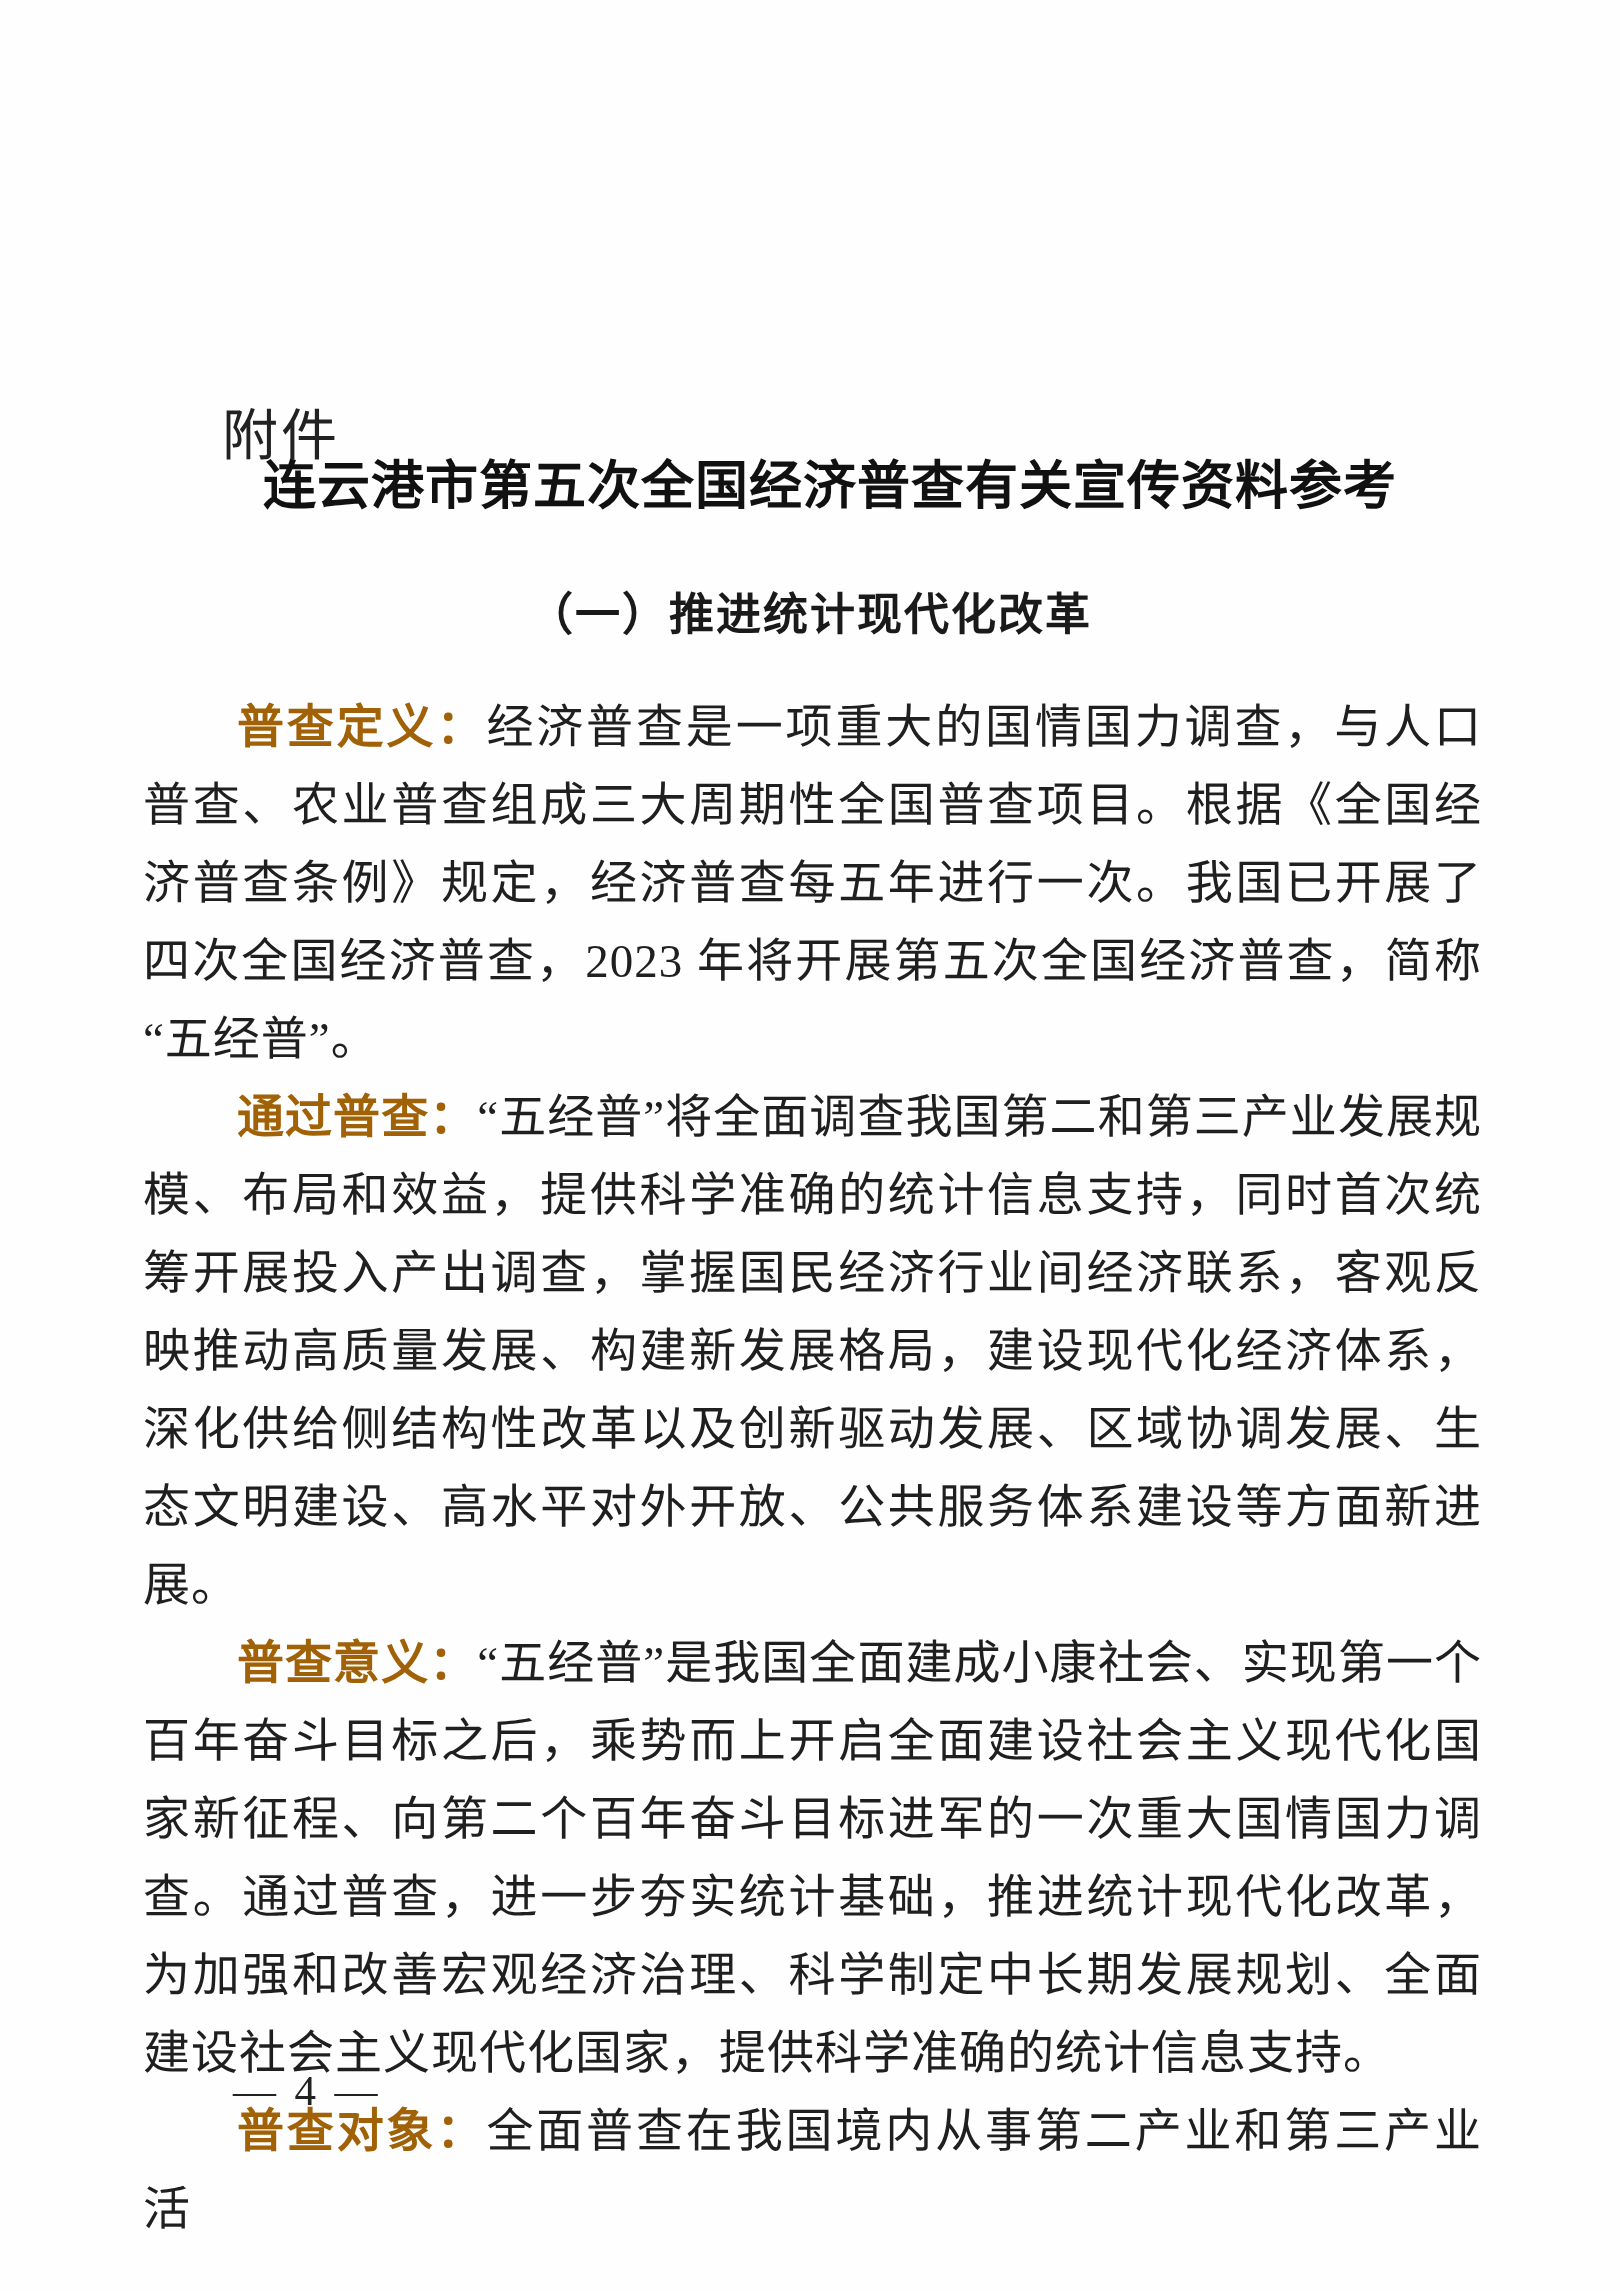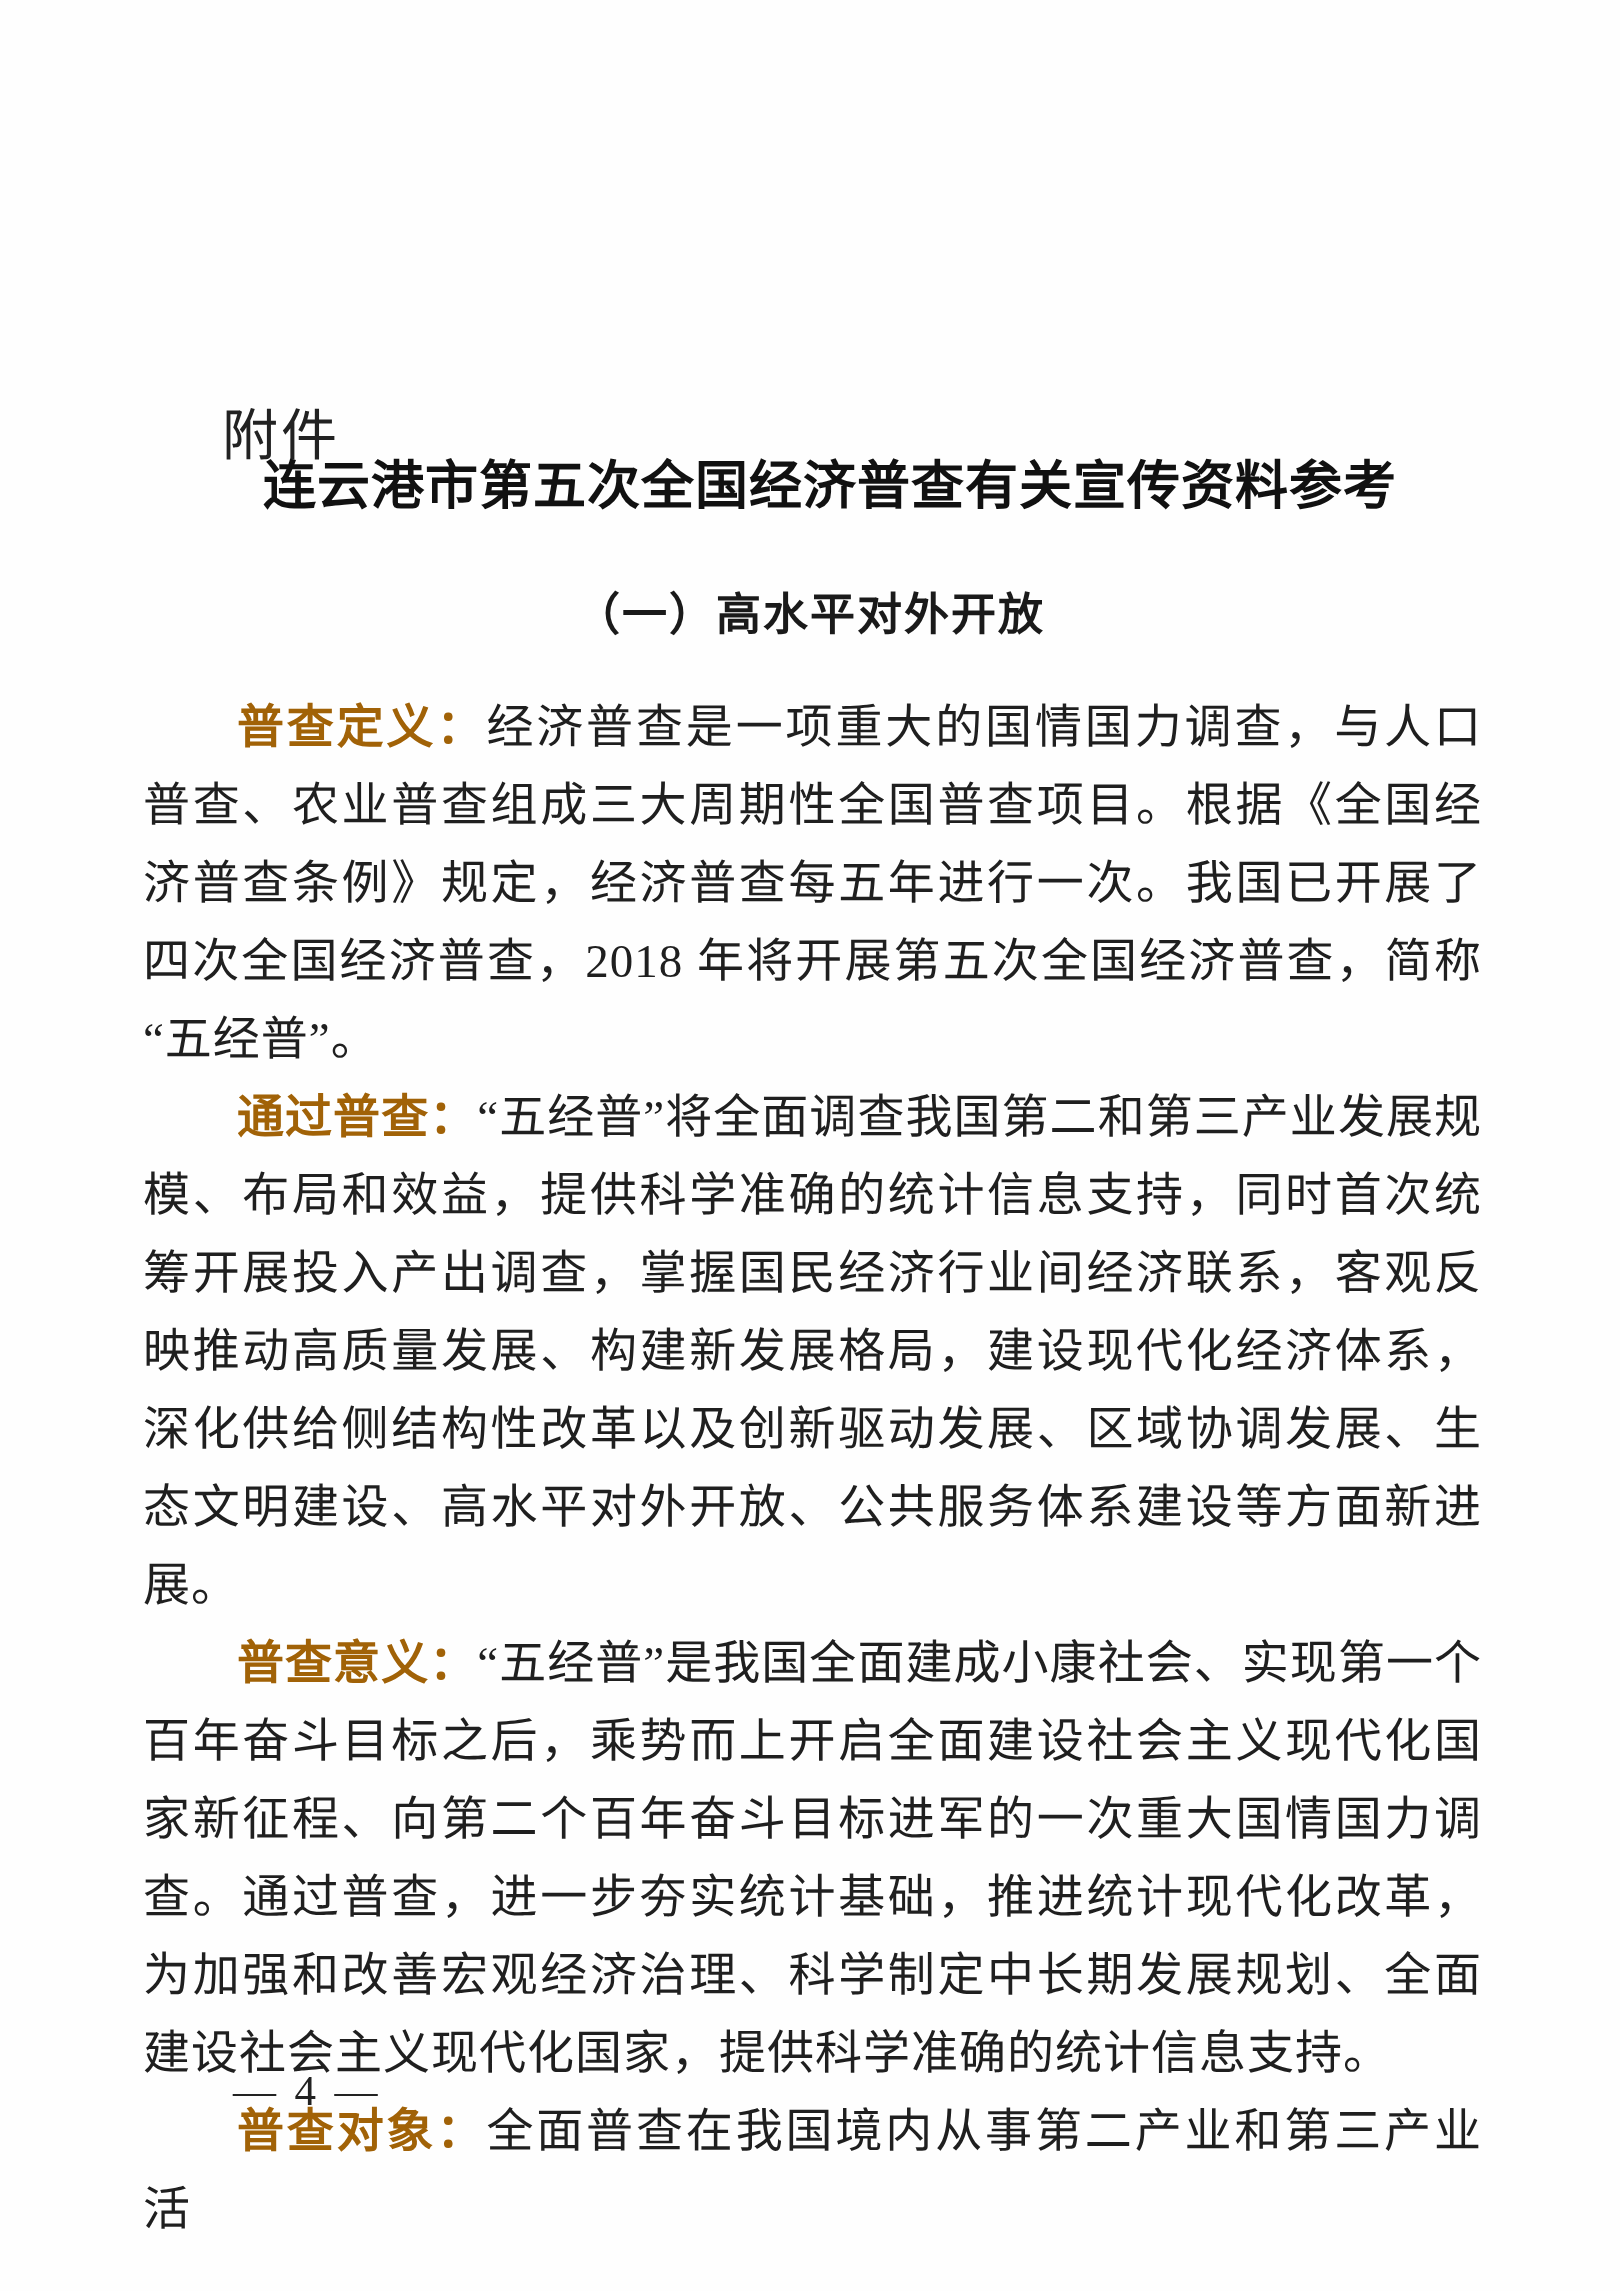--- a/index.html
+++ b/index.html
@@ -82,25 +82,25 @@
 </style>
 </head>
 <body>
 
 <div class="page">
 
   <div class="attachment">附件</div>
 
   <div class="doc-title">连云港市第五次全国经济普查有关宣传资料参考</div>
 
-  <div class="section-heading">（一）高水平对外开放</div>
+  <div class="section-heading">（一）推进统计现代化改革</div>
 
   <div class="body-text">
 
-    <p><span class="lead-label">普查定义：</span><span>经济普查是一项重大的国情国力调查，与人口普查、农业普查组成三大周期性全国普查项目。根据《全国经济普查条例》规定，经济普查每五年进行一次。我国已开展了四次全国经济普查，2018 年将开展第五次全国经济普查，简称“五经普”。</span></p>
+    <p><span class="lead-label">普查定义：</span><span>经济普查是一项重大的国情国力调查，与人口普查、农业普查组成三大周期性全国普查项目。根据《全国经济普查条例》规定，经济普查每五年进行一次。我国已开展了四次全国经济普查，2023 年将开展第五次全国经济普查，简称“五经普”。</span></p>
 
     <p><span class="lead-label">通过普查：</span><span>“五经普”将全面调查我国第二和第三产业发展规模、布局和效益，提供科学准确的统计信息支持，同时首次统筹开展投入产出调查，掌握国民经济行业间经济联系，客观反映推动高质量发展、构建新发展格局，建设现代化经济体系，深化供给侧结构性改革以及创新驱动发展、区域协调发展、生态文明建设、高水平对外开放、公共服务体系建设等方面新进展。</span></p>
 
     <p><span class="lead-label">普查意义：</span><span>“五经普”是我国全面建成小康社会、实现第一个百年奋斗目标之后，乘势而上开启全面建设社会主义现代化国家新征程、向第二个百年奋斗目标进军的一次重大国情国力调查。通过普查，进一步夯实统计基础，推进统计现代化改革，为加强和改善宏观经济治理、科学制定中长期发展规划、全面建设社会主义现代化国家，提供科学准确的统计信息支持。</span></p>
 
     <p><span class="lead-label">普查对象：</span><span>全面普查在我国境内从事第二产业和第三产业活</span></p>
 
   </div>
 
   <div class="page-number">— 4 —</div>

